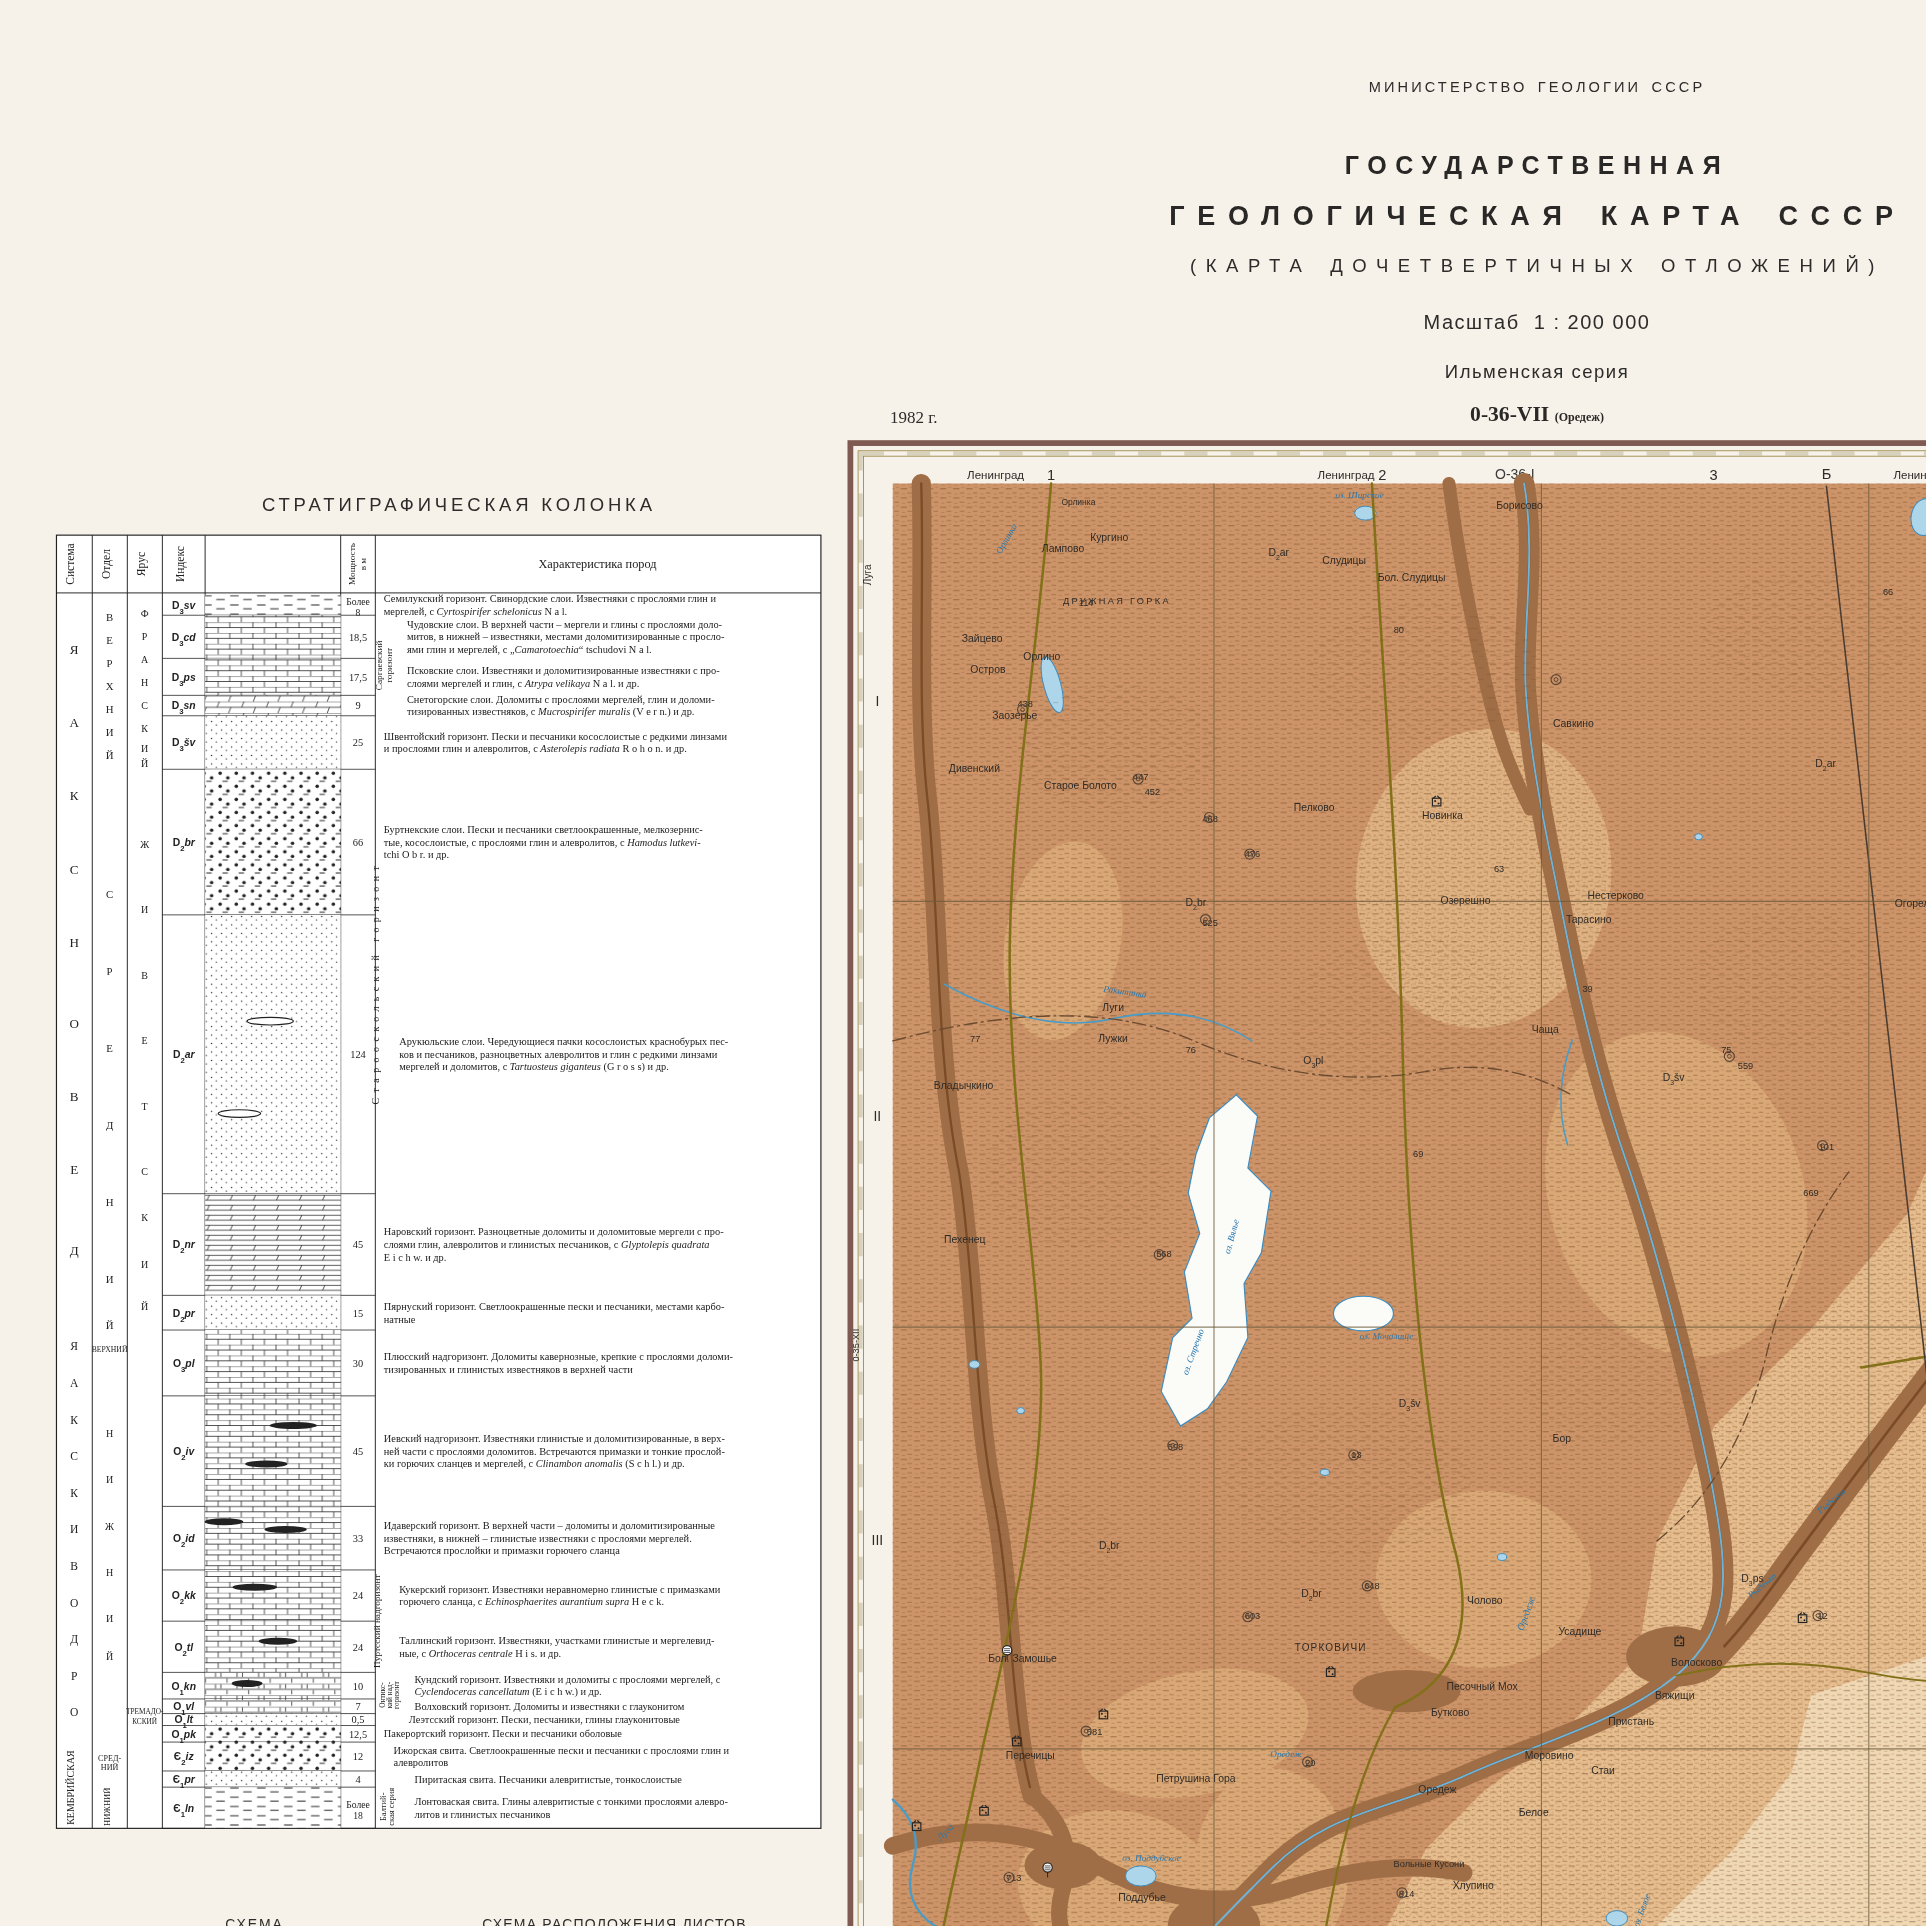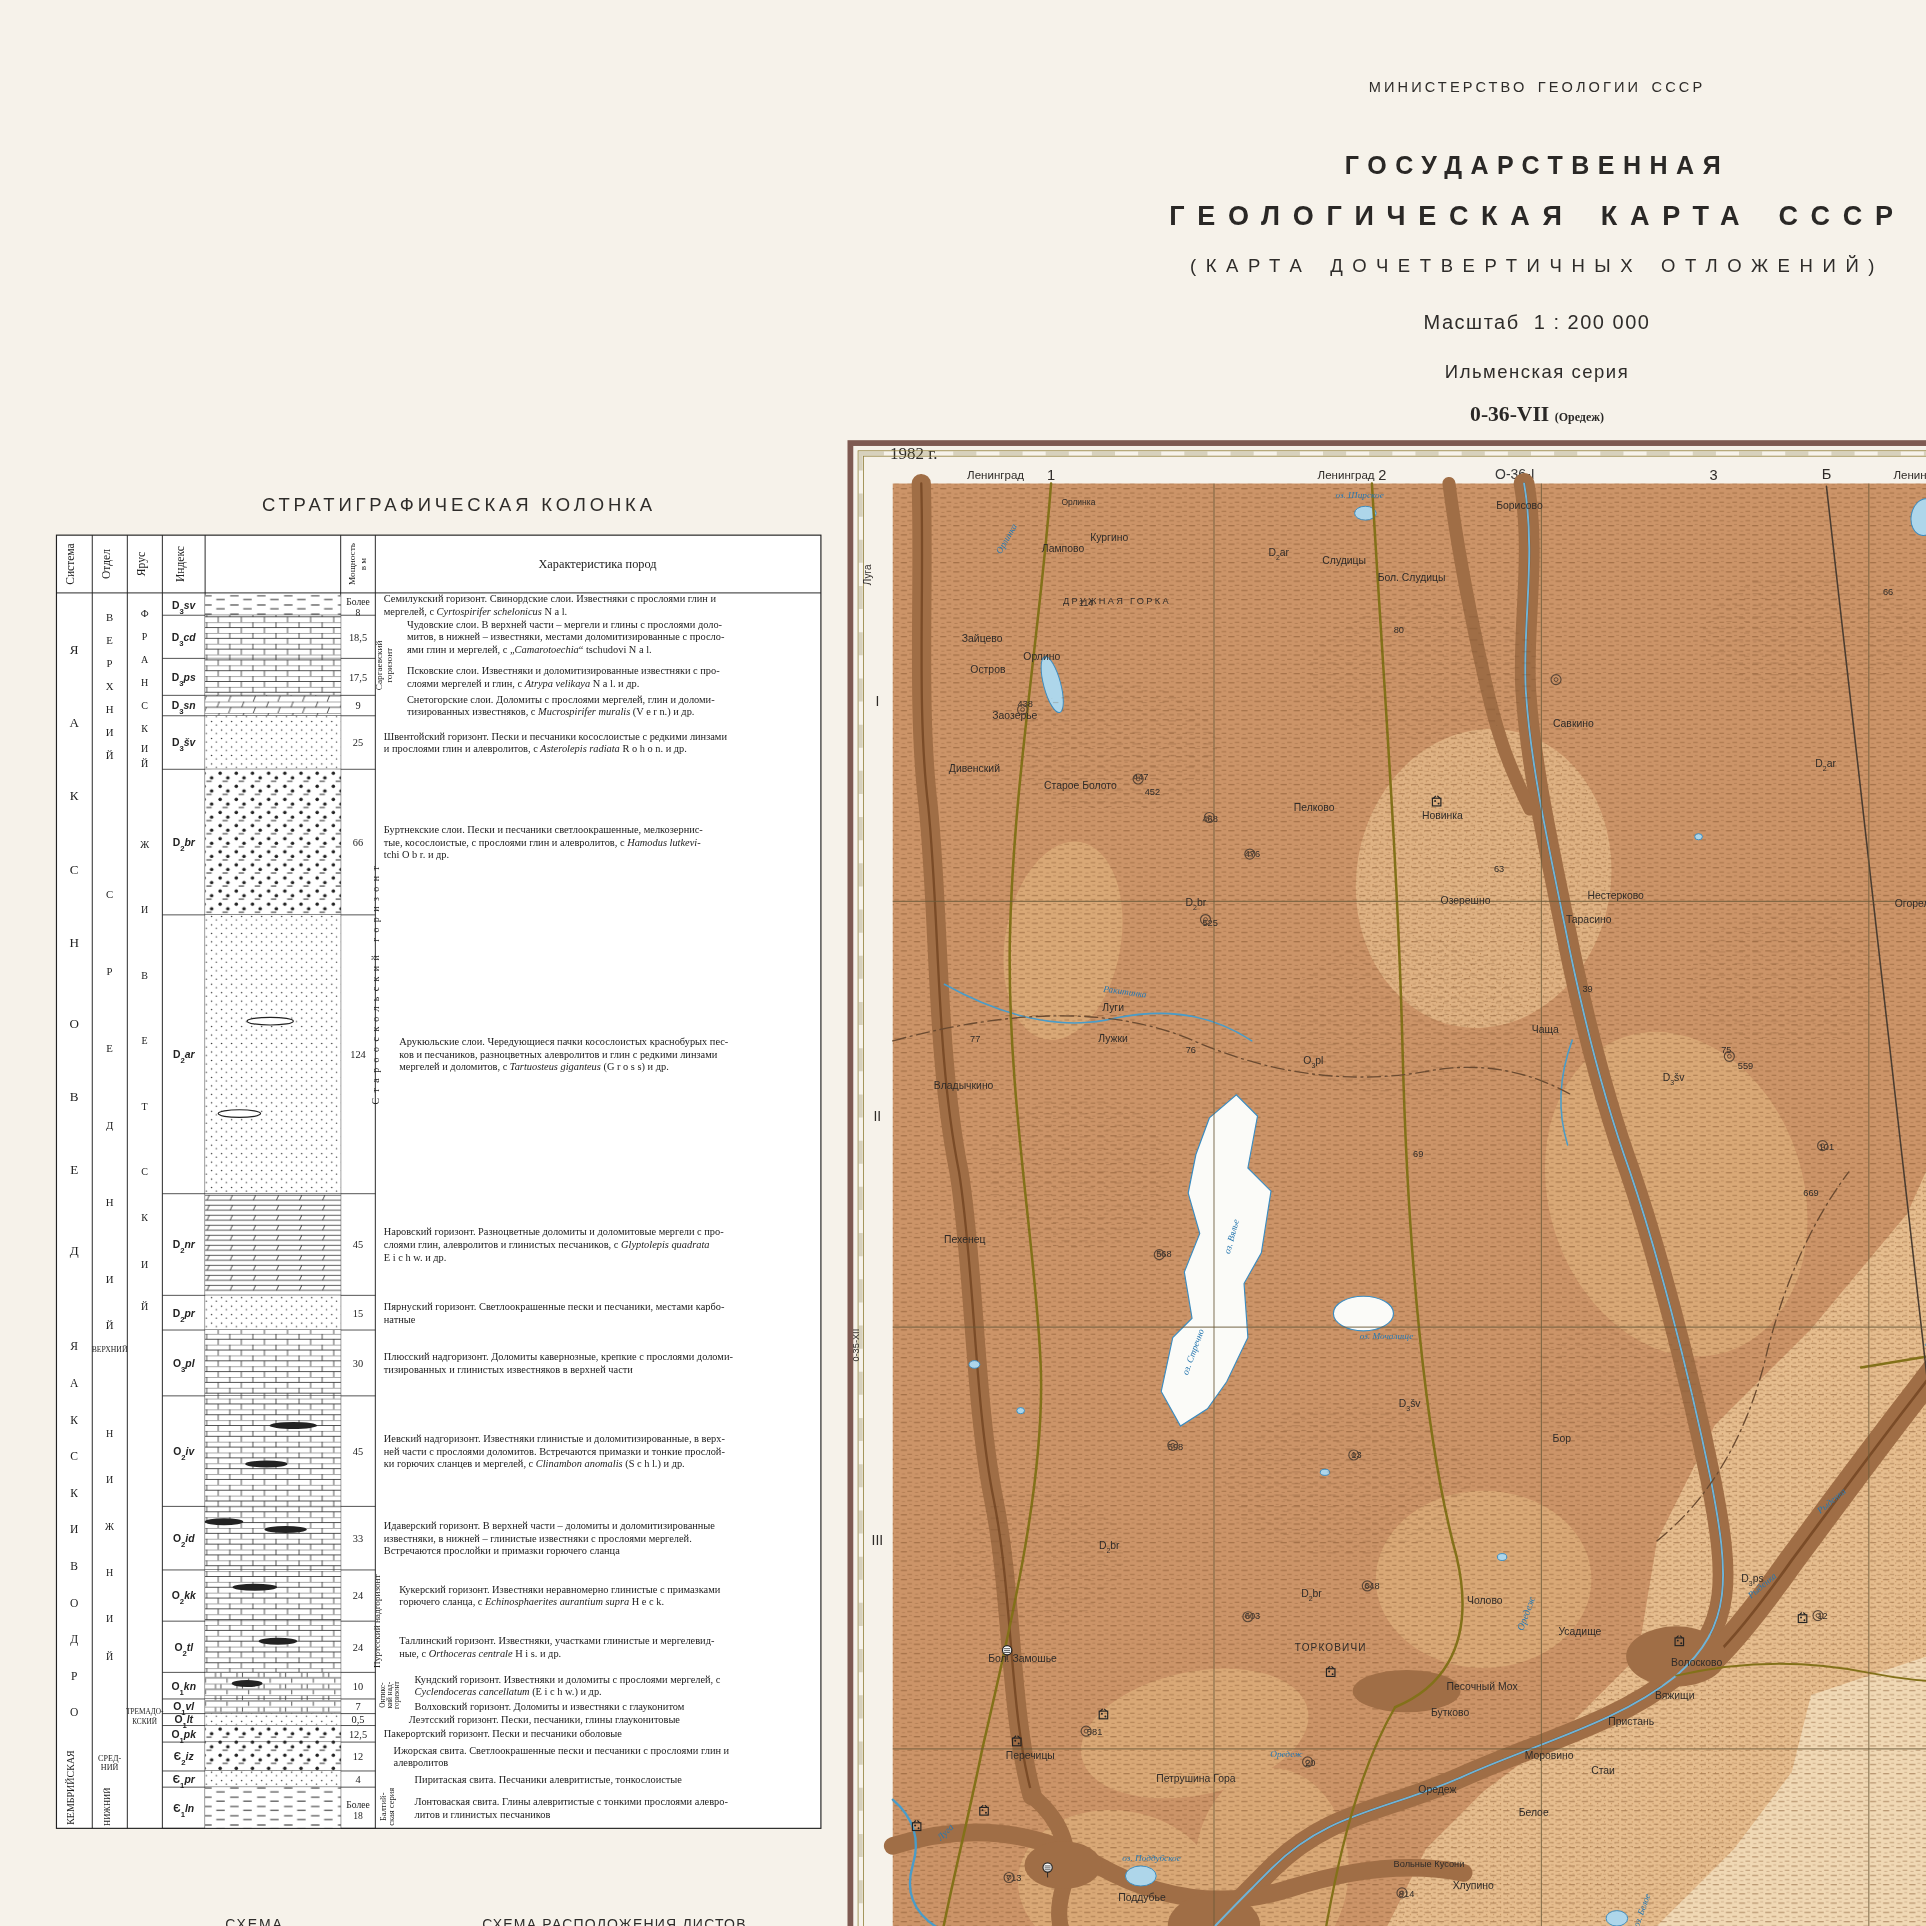--- a/index.html
+++ b/index.html
@@ -11,21 +11,21 @@
 svg .st{font-family:"Liberation Serif",serif;}
 </style></head><body>
 
 <div class="a ctr" style="left:1117px;top:79px;width:840px;font-size:14.6px;letter-spacing:3.1px;color:#2e2c2a;">МИНИСТЕРСТВО ГЕОЛОГИИ СССР</div>
 <div class="a ctr" style="left:1117px;top:151px;width:840px;font-size:25px;letter-spacing:8.5px;color:#2a2826;font-weight:bold;">ГОСУДАРСТВЕННАЯ</div>
 <div class="a ctr" style="left:1002px;top:201px;width:1071px;font-size:27px;letter-spacing:12.7px;color:#2a2826;font-weight:bold;">ГЕОЛОГИЧЕСКАЯ КАРТА СССР</div>
 <div class="a ctr" style="left:1117px;top:255px;width:840px;font-size:18.5px;letter-spacing:9.6px;color:#2e2c2a;">(КАРТА ДОЧЕТВЕРТИЧНЫХ ОТЛОЖЕНИЙ)</div>
 <div class="a ctr" style="left:1117px;top:311px;width:840px;font-size:20px;letter-spacing:1.5px;color:#2e2c2a;">Масштаб&nbsp;&nbsp;1 : 200 000</div>
 <div class="a ctr" style="left:1117px;top:361px;width:840px;font-size:18.5px;letter-spacing:1.5px;color:#2e2c2a;">Ильменская серия</div>
 <div class="a ctr ser" style="left:1117px;top:402px;width:840px;font-size:21.6px;color:#2a2826;font-weight:bold;">0-36-VII <span style="font-size:12px;">(Оредеж)</span></div>
-<div class="a ser" style="left:890px;top:408px;font-size:17px;color:#2e2c2a;margin-top:36px;">1982 г.</div>
+<div class="a ser" style="left:890px;top:408px;font-size:17px;color:#2e2c2a;">1982 г.</div>
 
 <div class="a" style="left:1495px;top:427px;font-size:14px;color:#3a3a3a;margin-top:39px;">О-36-I</div>
 
 <svg class="a" style="left:847px;top:440px;" width="1415" height="1768" viewBox="0 0 3672 4590">
 <defs>
 <pattern id="tex" width="34" height="24" patternUnits="userSpaceOnUse">
  <rect x="3" y="5" width="16" height="3" fill="rgba(118,72,36,0.5)"></rect>
  <rect x="20" y="16" width="12" height="3" fill="rgba(118,72,36,0.4)"></rect>
  <rect x="6" y="19" width="8" height="2.4" fill="rgba(118,72,36,0.3)"></rect>
         <rect x="24" y="2" width="8" height="2.2" fill="rgba(118,72,36,0.28)"></rect>

